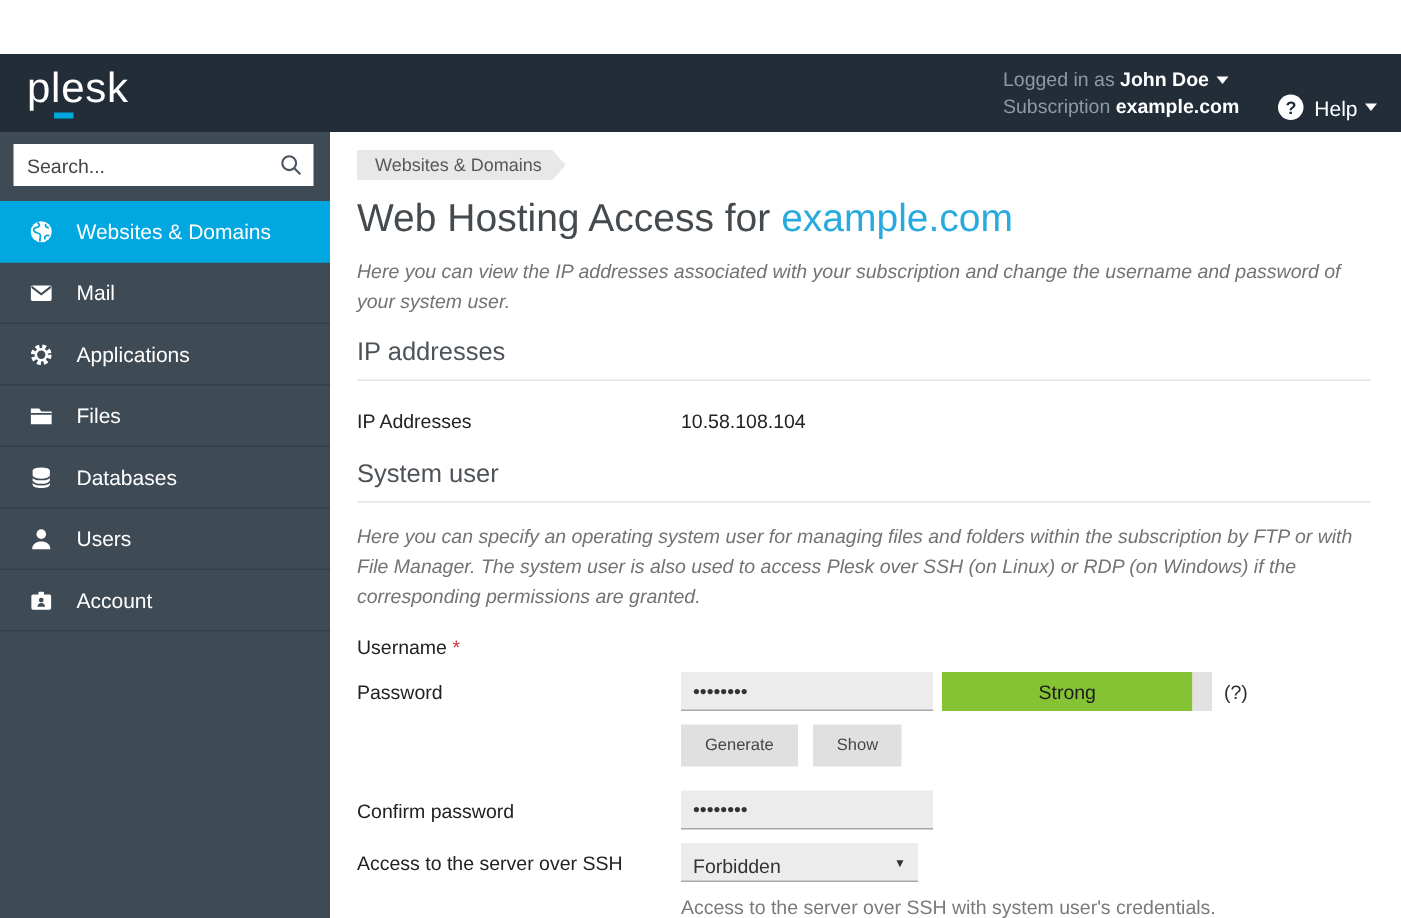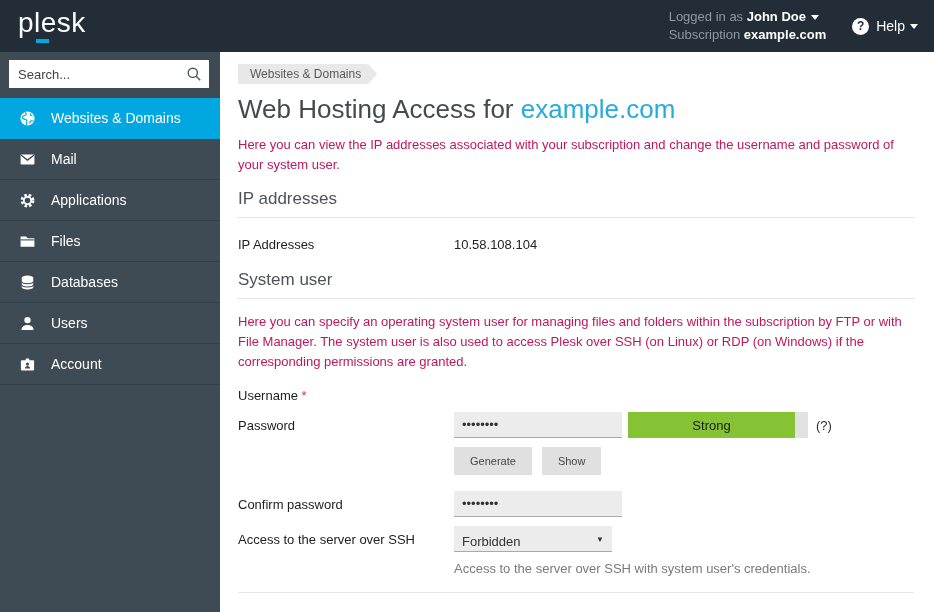--- a/index.html
+++ b/index.html
@@ -1,24 +1,24 @@
 <!DOCTYPE html>
 <html><head>
 <meta charset="utf-8">
 <style>
   * { margin:0; padding:0; box-sizing:border-box; }
   html,body { width:934px; height:612px; overflow:hidden; }
   body { font-family:"Liberation Sans","DejaVu Sans",sans-serif; background:#fff; color:#222; }
   .app { width:934px; height:612px; display:flex; flex-direction:column; }
 
   
-  .topbar { height:52px; background:#222d38; display:flex; align-items:center; flex-shrink:0; }
+  .topbar { height:52px; background:#222d38; display:flex; align-items:center; flex-shrink:0;margin-top:36px; }
   .logo { margin-left:18px; position:relative; color:#fff; font-size:28px; font-weight:400; letter-spacing:.5px; line-height:1; padding-bottom:6px; }
   .logo .underline { position:absolute; left:18px; bottom:0; width:13px; height:4px; background:#00a7e1; }
-  .topbar-right { margin-left:auto; display:flex; align-items:center; padding-right:16px; }
+  .topbar-right { margin-left:auto; display:flex; align-items:flex-end; padding-right:16px; }
   .user-block { font-size:13px; line-height:18px; margin-right:26px; }
   .muted { color:#8f99a3; }
   .user-block b { color:#fff; font-weight:700; }
   .caret { display:inline-block; width:0; height:0; border-left:4px solid transparent; border-right:4px solid transparent; border-top:5px solid #fff; vertical-align:middle; margin-left:5px; }
   .help { display:flex; align-items:center; color:#fff; font-size:14px; cursor:pointer; }
   .qcircle { width:17px; height:17px; border-radius:50%; background:#fff; color:#222d38; font-size:12px; font-weight:700; display:flex; align-items:center; justify-content:center; margin-right:7px; }
 
   
   .shell { display:flex; flex:1; min-height:0; }
 
@@ -31,21 +31,21 @@
   .nav-item { height:41px; display:flex; align-items:center; padding-left:19px; color:#fff; font-size:14px; cursor:pointer; border-bottom:1px solid #343e47; }
   .nav-item .nicon { width:17px; height:17px; margin-right:15px; flex-shrink:0; display:flex; align-items:center; justify-content:center; }
   .nav-item.active { background:#00a7e1; border-bottom-color:#00a7e1; }
   .sidebar .filler { flex:1; }
 
   
   .main { flex:1; background:#fff; padding:12px 20px 0 18px; overflow:hidden; }
   .breadcrumb { display:inline-block; background:#e8e8e8; color:#585858; font-size:12px; height:20px; line-height:20px; padding:0 16px 0 12px; clip-path:polygon(0 0, calc(100% - 9px) 0, 100% 50%, calc(100% - 9px) 100%, 0 100%); cursor:pointer; }
   h1 { font-size:26px; font-weight:400; color:#454a4e; margin:10px 0 10px; }
   h1 .domain { color:#28aade; cursor:pointer; }
-  p.desc { font-size:13px; line-height:20px; color:#be185d; margin-bottom:12px; }
+  p.desc { font-size:13px; line-height:20px; color:#737373; margin-bottom:12px;font-style:italic; }
   h2 { font-size:17px; font-weight:400; color:#4d5револ358; }
   h2.section { font-size:17px; font-weight:400; color:#4d5358; padding-bottom:8px; border-bottom:1px solid #e4e4e4; margin-top:14px; }
   .ip-row { display:flex; font-size:13px; padding:19px 0 18px; }
   .label-col { width:216px; flex-shrink:0; color:#222; }
   .req { color:#d0353f; }
   .form-row { display:flex; align-items:center; margin-bottom:9px; font-size:13px; }
   .tinput { width:168px; height:26px; background:#ececec; border:none; border-bottom:1px solid #a9a9a9; padding:0 8px; font-size:13px; color:#333; font-family:inherit; outline:none; }
   .strength-wrap { display:flex; align-items:center; margin-left:6px; }
   .strength { width:167px; height:26px; background:#85c234; color:#1c1c1c; font-size:13px; display:flex; align-items:center; justify-content:center; }
   .strength-tail { width:13px; height:26px; background:#e2e2e2; }

